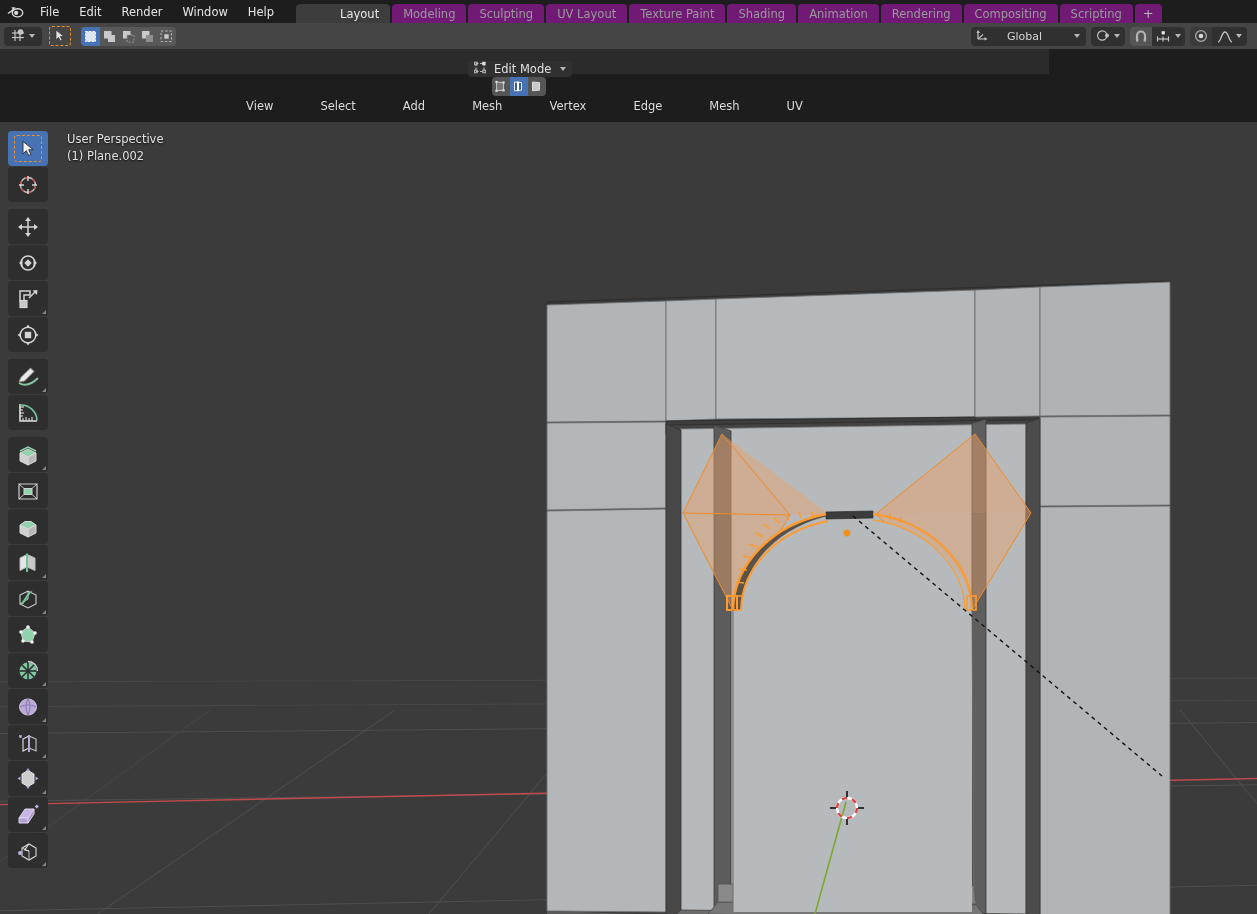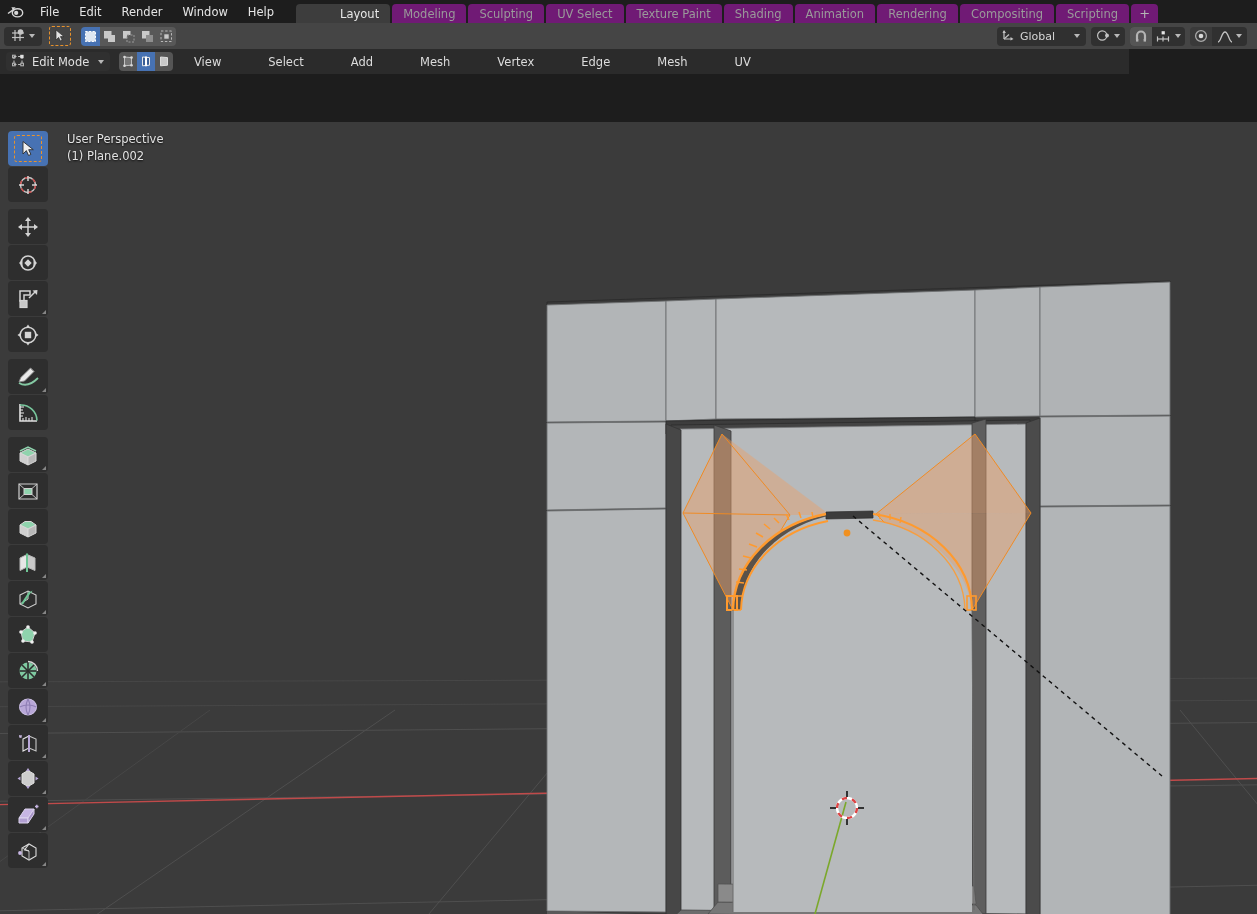--- a/index.html
+++ b/index.html
@@ -50,37 +50,37 @@
   .selmodes { display:flex; gap:0; }
   .selmode {
     width:19px; height:19px; background:#585858; display:flex; align-items:center; justify-content:center;
   }
   .selmode:first-child { border-radius:4px 0 0 4px; }
   .selmode:last-child { border-radius:0 4px 4px 0; }
   .selmode.active { background:#4772b3; }
   .spacer { flex:1; }
   .orient-btn {
     height:19px; background:#303030; border-radius:4px; display:flex; align-items:center;
-    gap:5px; padding:0 6px 0 5px; color:#d5d5d5; font-size:11px; margin-right:5px;
+    gap:18px; padding:0 6px 0 5px; color:#d5d5d5; font-size:11px; margin-right:5px;
   }
   .sm-btn {
     height:19px; background:#303030; border-radius:4px; display:flex; align-items:center;
     gap:3px; padding:0 5px; margin-right:5px;
   }
   .grp { display:flex; align-items:center; height:19px; background:#303030; border-radius:4px; margin-right:5px; }
   .grp > div { display:flex; align-items:center; justify-content:center; height:19px; padding:0 4px; }
   .grp .on { background:#555; border-radius:4px 0 0 4px; }
   .grp2 { display:flex; align-items:center; height:19px; border-radius:4px; margin-right:6px; }
   .pe-tog { width:22px;height:19px;background:#3a3a3a;border-radius:4px 0 0 4px;display:flex;align-items:center;justify-content:center; }
   .pe-fall { height:19px;background:#303030;border-radius:0 4px 4px 0;display:flex;align-items:center;gap:3px;padding:0 5px; }
 
   
   .modebar {
-    position:absolute; left:0; top:49px; width:1129px; height:25px;
-    background:#2b2b2b; display:flex; align-items:center; padding:12px 6px;
+    position:absolute; left:0; top:49px; width:1049px; height:25px;
+    background:#2b2b2b; display:flex; align-items:center; padding:12px 6px;flex-direction:column;
   }
   .mode-sel {
     height:19px; background:#303030; border-radius:4px; display:flex; align-items:center;
     gap:6px; padding:0 6px 0 6px; color:#e0e0e0; font-size:11.5px; margin-right:9px; min-width:104px;
   }
   .mode-sel .chev { margin-left:auto; }
   .vefmodes { display:flex; margin-right:12px; }
   .vef {
     width:18px;height:19px;background:#555;display:flex;align-items:center;justify-content:center;
   }
@@ -141,21 +141,21 @@
       <div class="mi">File</div>
       <div class="mi">Edit</div>
       <div class="mi">Render</div>
       <div class="mi">Window</div>
       <div class="mi">Help</div>
     </div>
     <div class="wstabs">
       <div class="wtab active">Layout</div>
       <div class="wtab">Modeling</div>
       <div class="wtab">Sculpting</div>
-      <div class="wtab">UV Select</div>
+      <div class="wtab">UV Layout</div>
       <div class="wtab">Texture Paint</div>
       <div class="wtab">Shading</div>
       <div class="wtab">Animation</div>
       <div class="wtab">Rendering</div>
       <div class="wtab">Compositing</div>
       <div class="wtab">Scripting</div>
       <div class="wtab plus">+</div>
     </div>
   </div>
 

